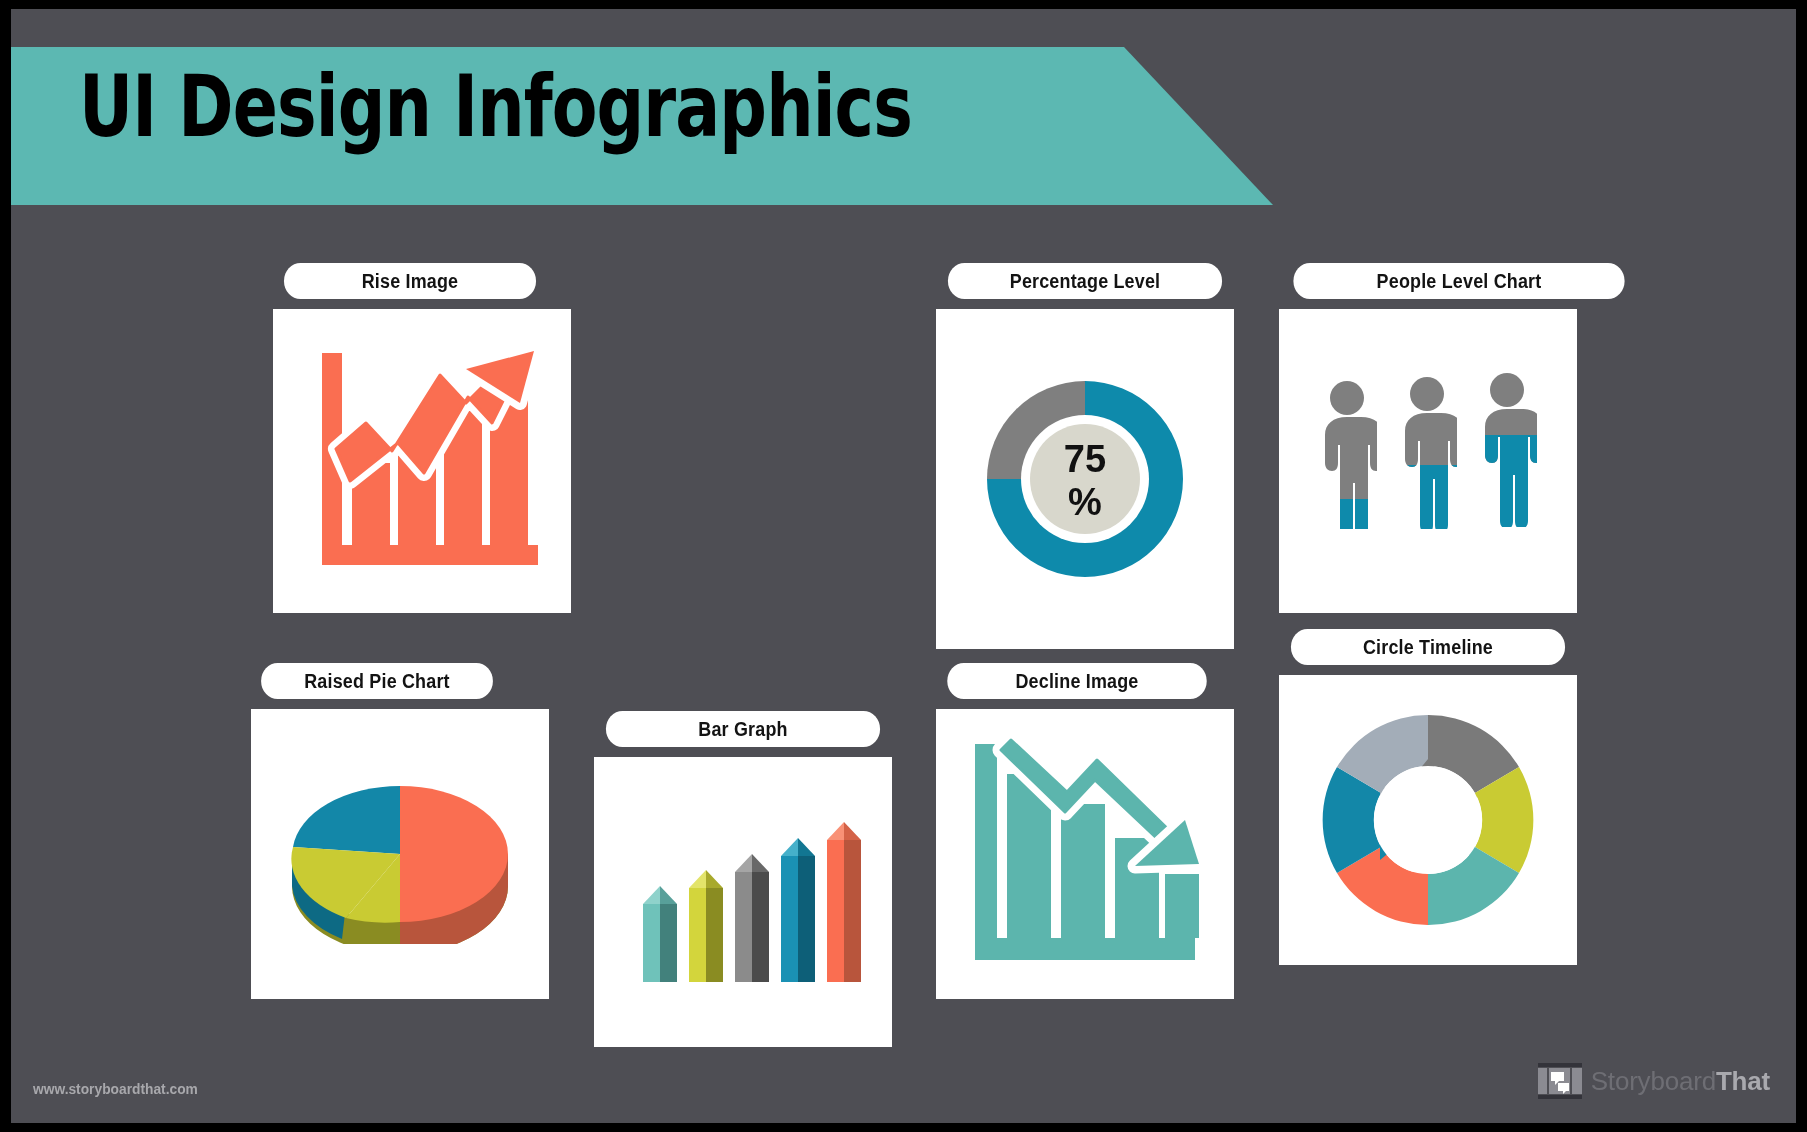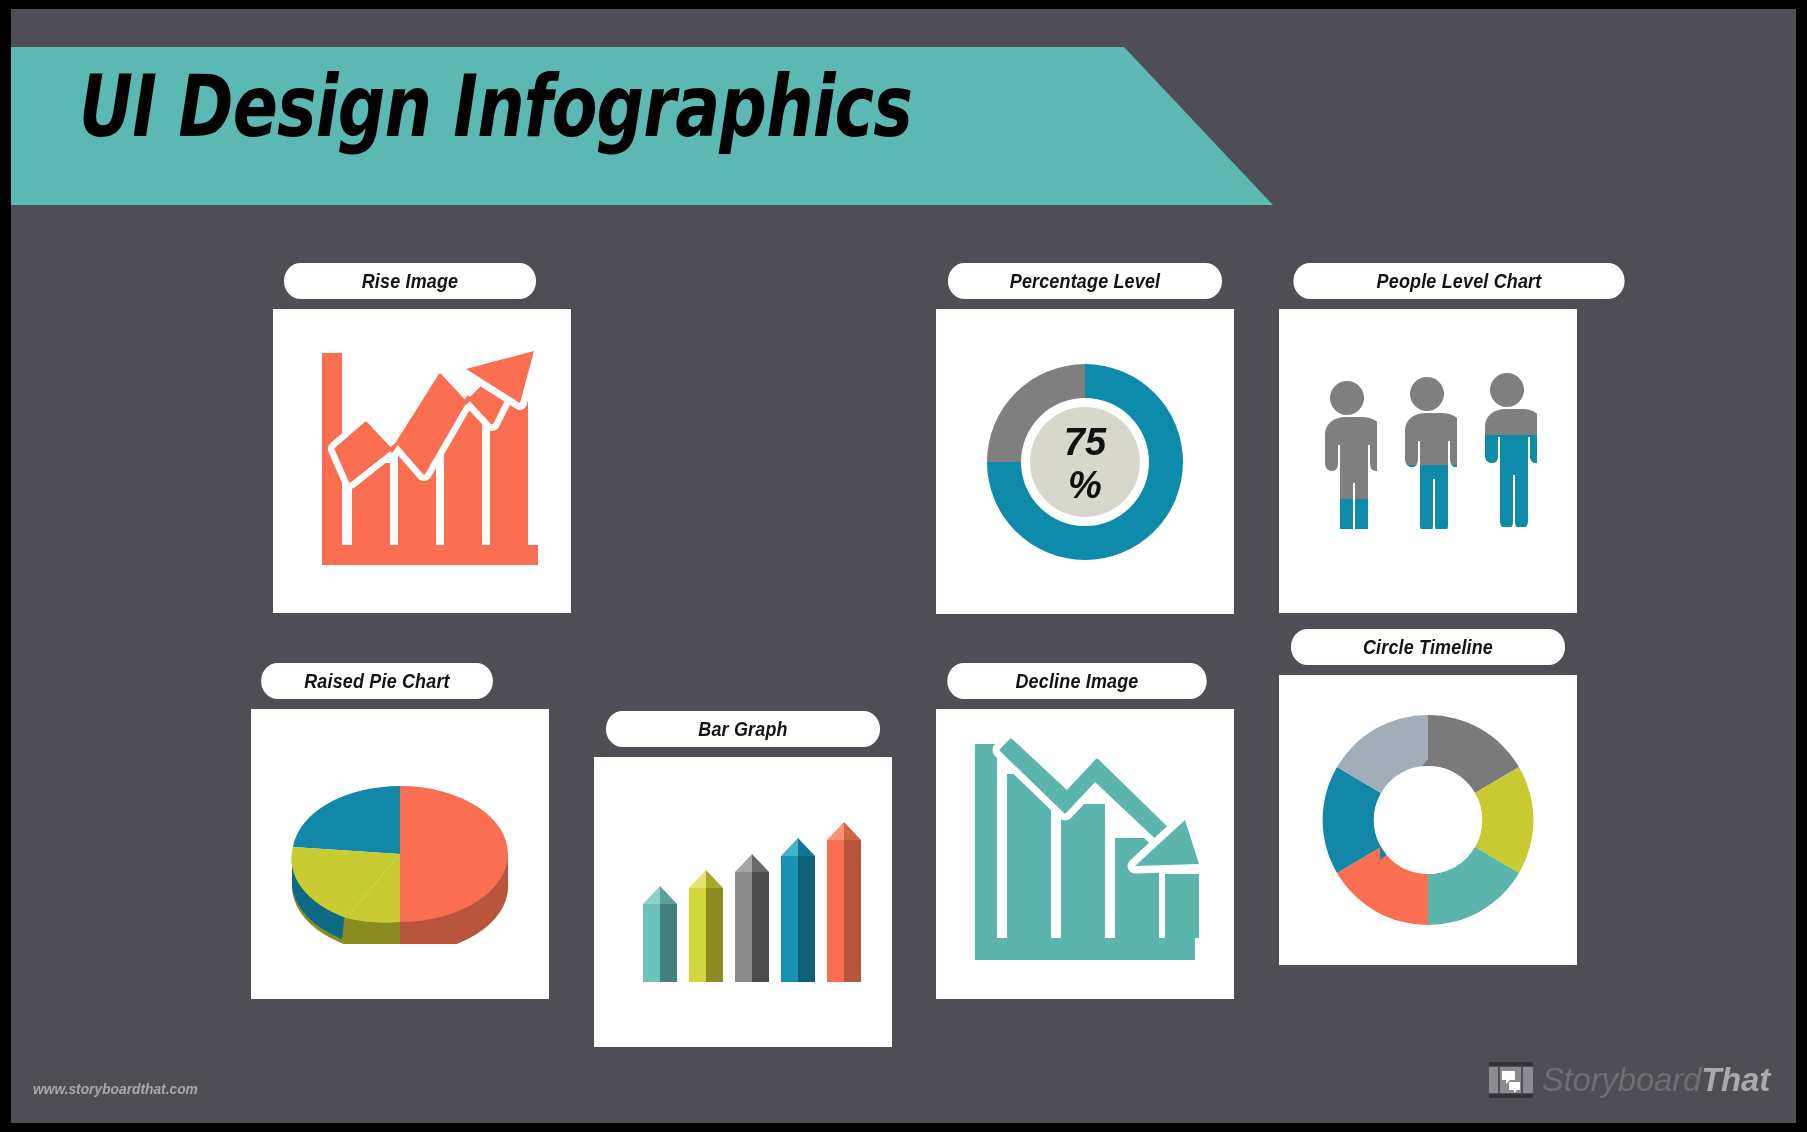--- a/index.html
+++ b/index.html
@@ -9,21 +9,20 @@
     background:#000;
     font-family:"Liberation Sans", sans-serif;
     overflow:hidden;
   }
   #poster {
     position:absolute;
     left:11px; top:9px;
     width:1785px; height:1114px;
     background:#4e4e54;
     overflow:hidden;
-    font-style:italic;
   }
 
   
   #banner {
     position:absolute;
     left:0; top:38px;
     width:1262px; height:158px;
     background:#5cb8b2;
     clip-path: polygon(0 0, 1113px 0, 1262px 100%, 0 100%);
   }
@@ -78,21 +77,21 @@
   }
   #footer-logo {
     position:absolute;
     right:26px; bottom:24px;
     display:flex;
     align-items:center;
     gap:9px;
   }
   #logo-mark { display:block; }
   #logo-text {
-    font-size:33px;
+    font-size:26px;
     color:#6e6e74;
     letter-spacing:-0.2px;
     white-space:nowrap;
   }
   #logo-text b { color:#a9a9ae; font-weight:bold; }
 </style>
 </head>
 <body>
 
 <div id="poster">
@@ -121,21 +120,21 @@
         <path d="M228 6 L160 24 L214 58 Z" fill="#fa6e51"></path>
       </svg>
     </div>
   </div>
 
 
   <div class="card" style="left:925px; top:254px; width:298px;border-radius:8px;">
     <div class="card-label">
       <span>Percentage Level</span>
     </div>
-    <div class="card-body" style="width:298px; height:305px;">
+    <div class="card-body" style="width:298px; height:340px;">
       <svg width="212" height="212" viewBox="0 0 212 212">
 
         <path d="M106 106 L106 8 A98 98 0 0 0 8 106 Z" fill="#7f7f7f"></path>
 
         <path d="M106 106 L8 106 A98 98 0 1 0 106 8 Z" fill="#0e8aab"></path>
 
         <circle cx="106" cy="106" r="64" fill="#ffffff"></circle>
 
         <circle cx="106" cy="106" r="55" fill="#d8d7cc"></circle>
         <text x="106" y="99" text-anchor="middle" font-family="Liberation Sans, sans-serif" font-size="38" font-weight="bold" fill="#111">75</text>

